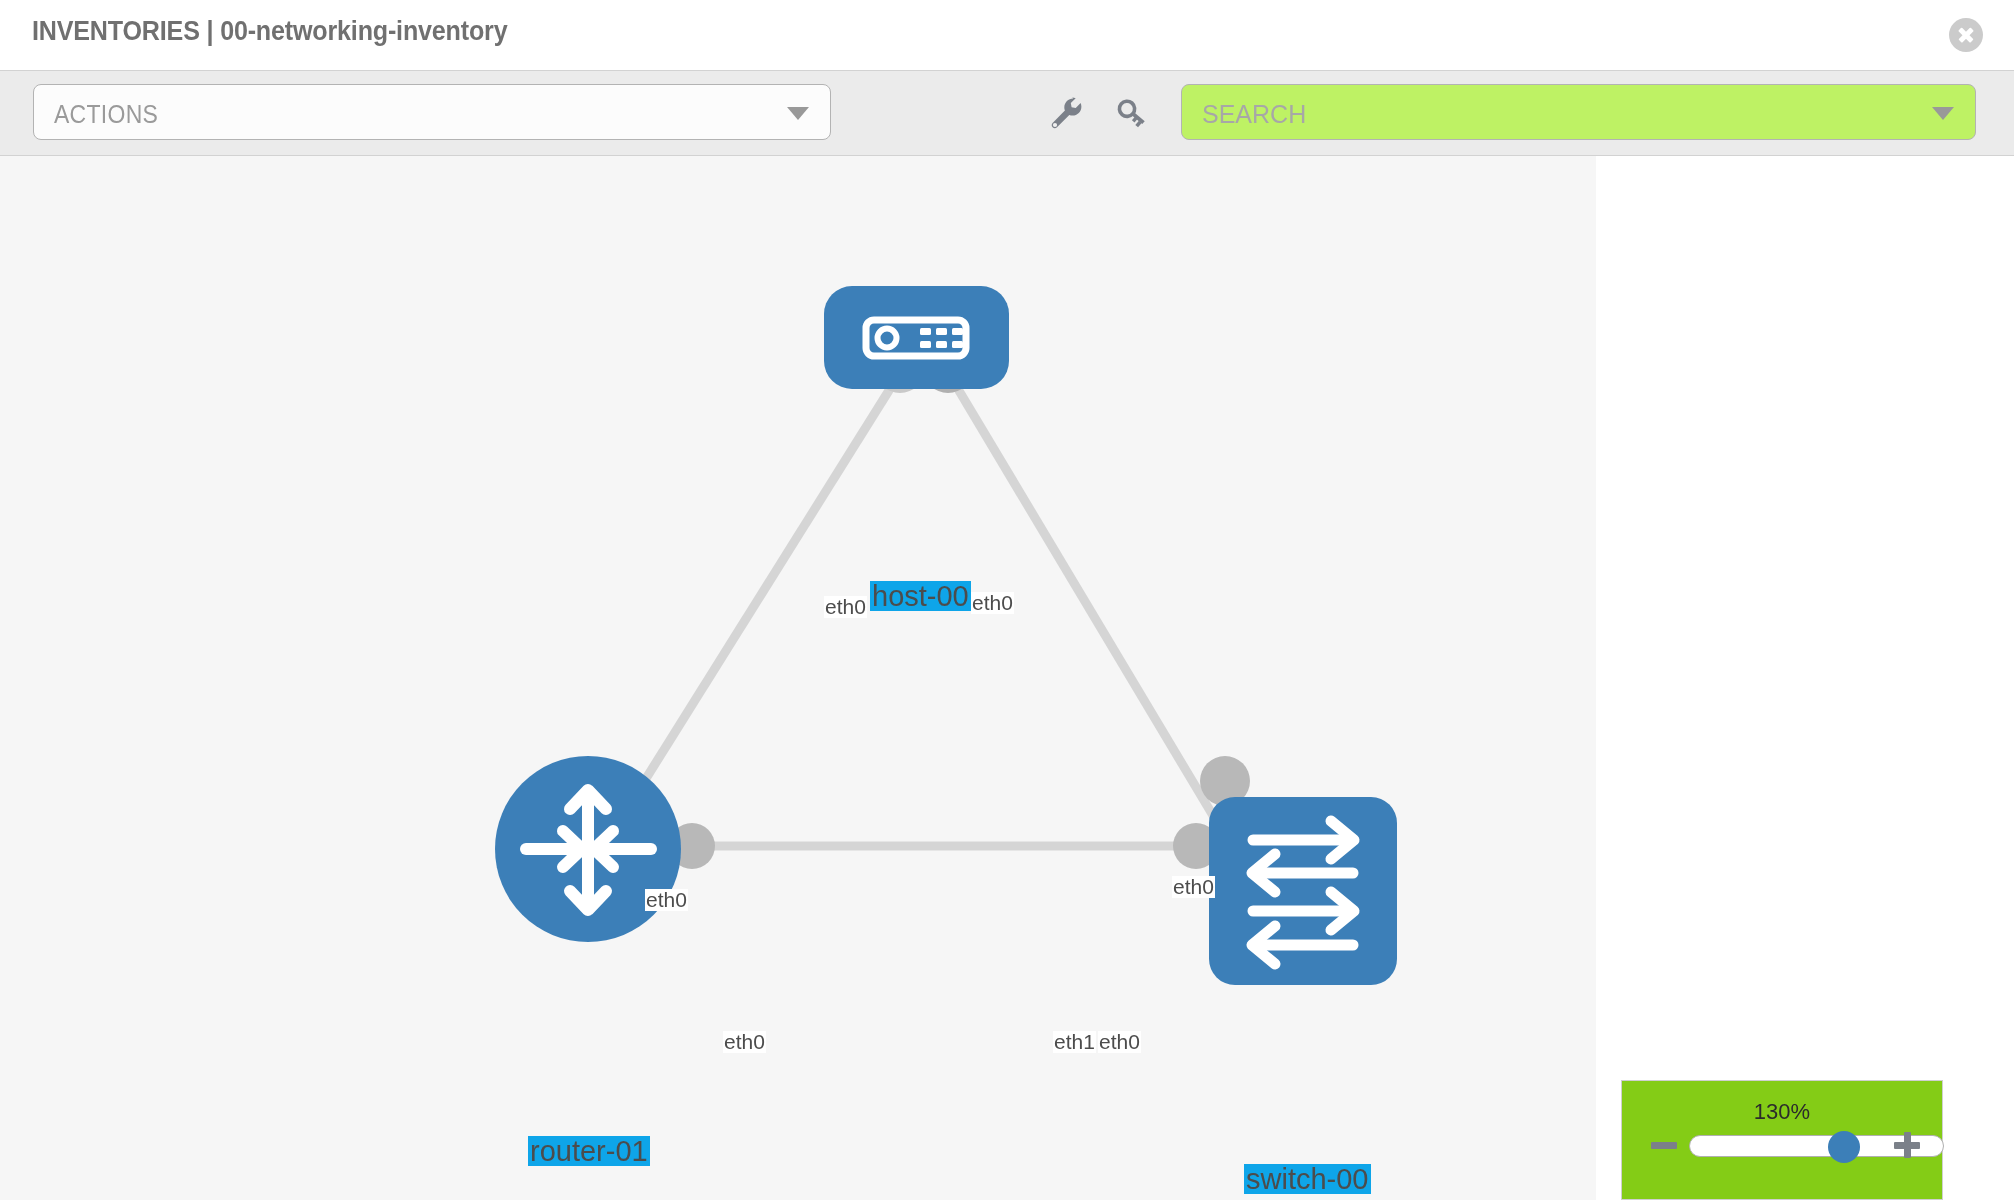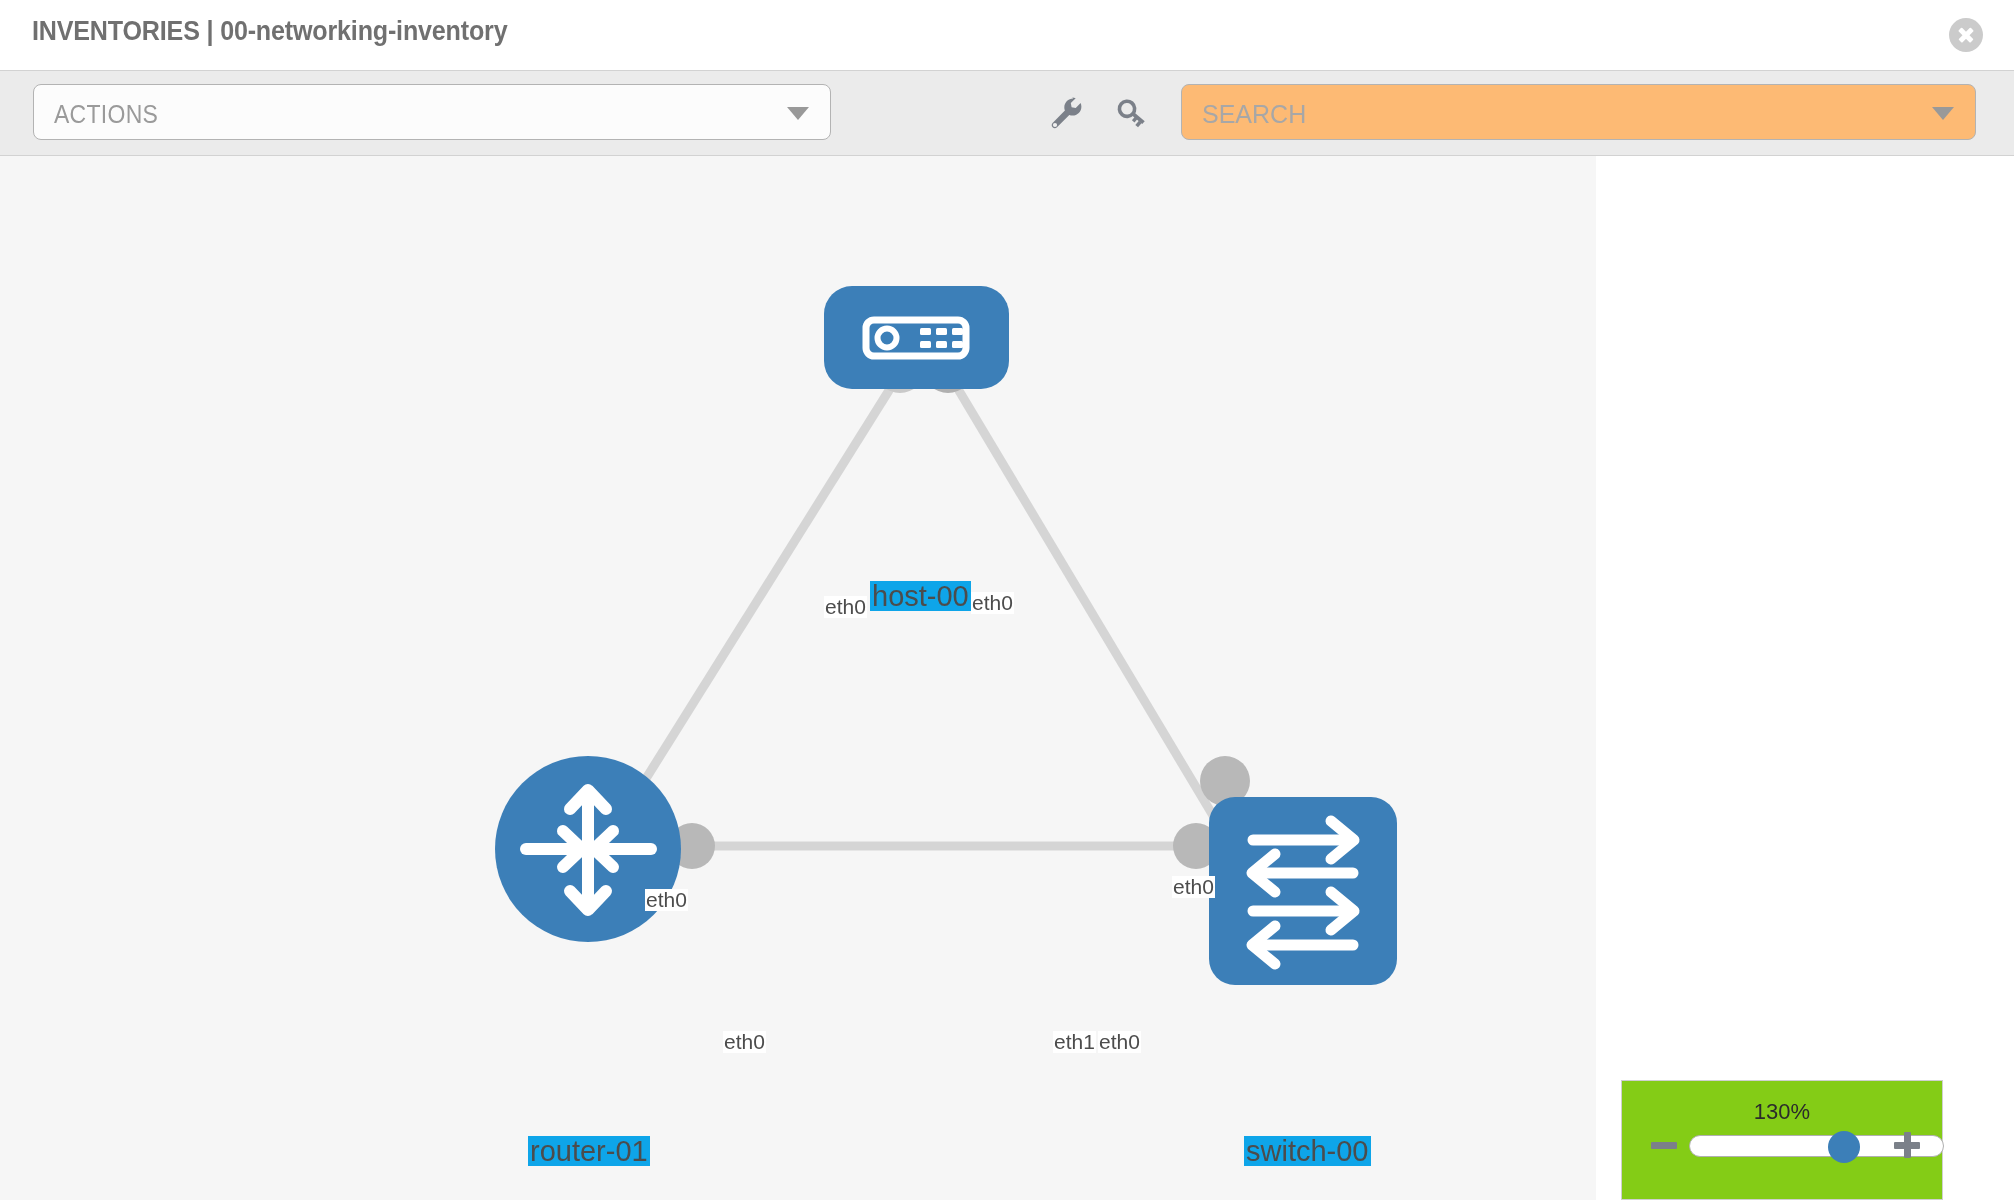--- a/index.html
+++ b/index.html
@@ -112,21 +112,21 @@
   }
   .wrench-icon { left: 1048px; }
   .key-icon    { left: 1114px; }
 
   .search-box {
     position: absolute;
     left: 1181px;
     top: 13px;
     width: 795px;
     height: 56px;
-    background: #fdba74;
+    background: #bef264;
     border: 1px solid #b3b3b3;
     border-radius: 8px;
     box-sizing: border-box;
     padding-left: 12px;
   }
   .search-input {
     position: absolute;
     left: 18px;
     top: 12px;
     width: 700px;
@@ -355,21 +355,21 @@
   <span class="iface-label" style="left:824px; top:440px;">eth0</span>
   <span class="iface-label" style="left:971px; top:436px;">eth0</span>
   <span class="iface-label" style="left:645px; top:733px;">eth0</span>
   <span class="iface-label" style="left:1172px; top:720px;">eth0</span>
   <span class="iface-label" style="left:723px; top:875px;">eth0</span>
   <span class="iface-label" style="left:1098px; top:875px;">eth0</span>
   <span class="iface-label" style="left:1053px; top:875px;">eth1</span>
 
   <span class="node-label" style="left:870px; top:425px;">host-00</span>
   <span class="node-label" style="left:528px; top:980px;">router-01</span>
-  <span class="node-label" style="left:1244px; top:980px;">switch-00</span>
+  <span class="node-label" style="left:1244px; top:1008px;">switch-00</span>
 </div>
 
 <div class="zoom-widget">
   <div class="zoom-percent">130%</div>
   <div class="zoom-minus"></div>
   <div class="zoom-track">
     <div class="zoom-thumb" id="zoom-thumb" style="left: 138.26px;"></div>
   </div>
   <div class="zoom-plus"></div>
 </div>

